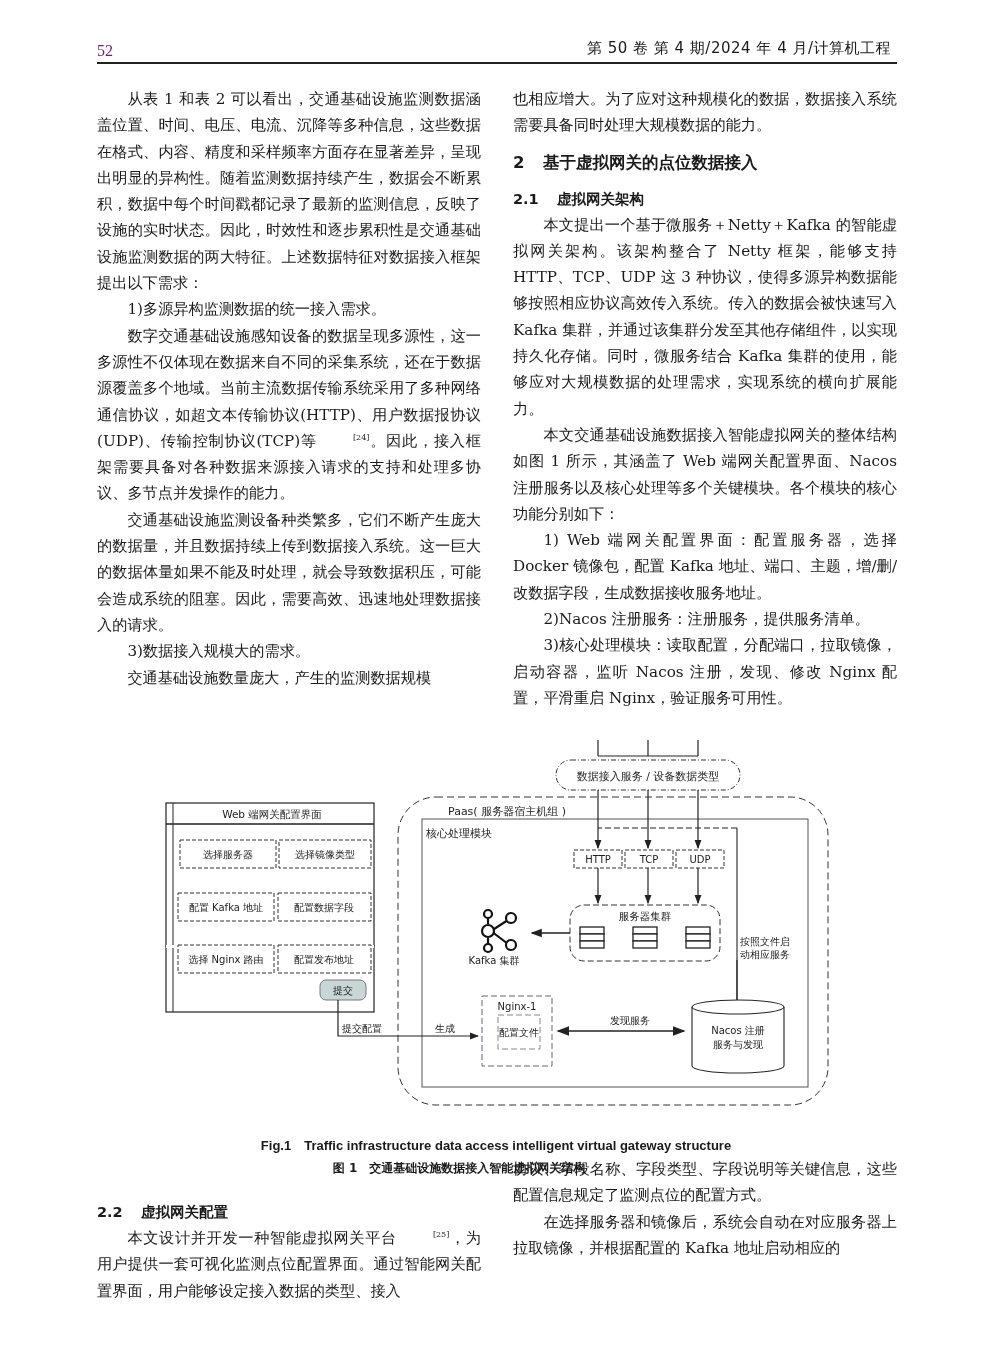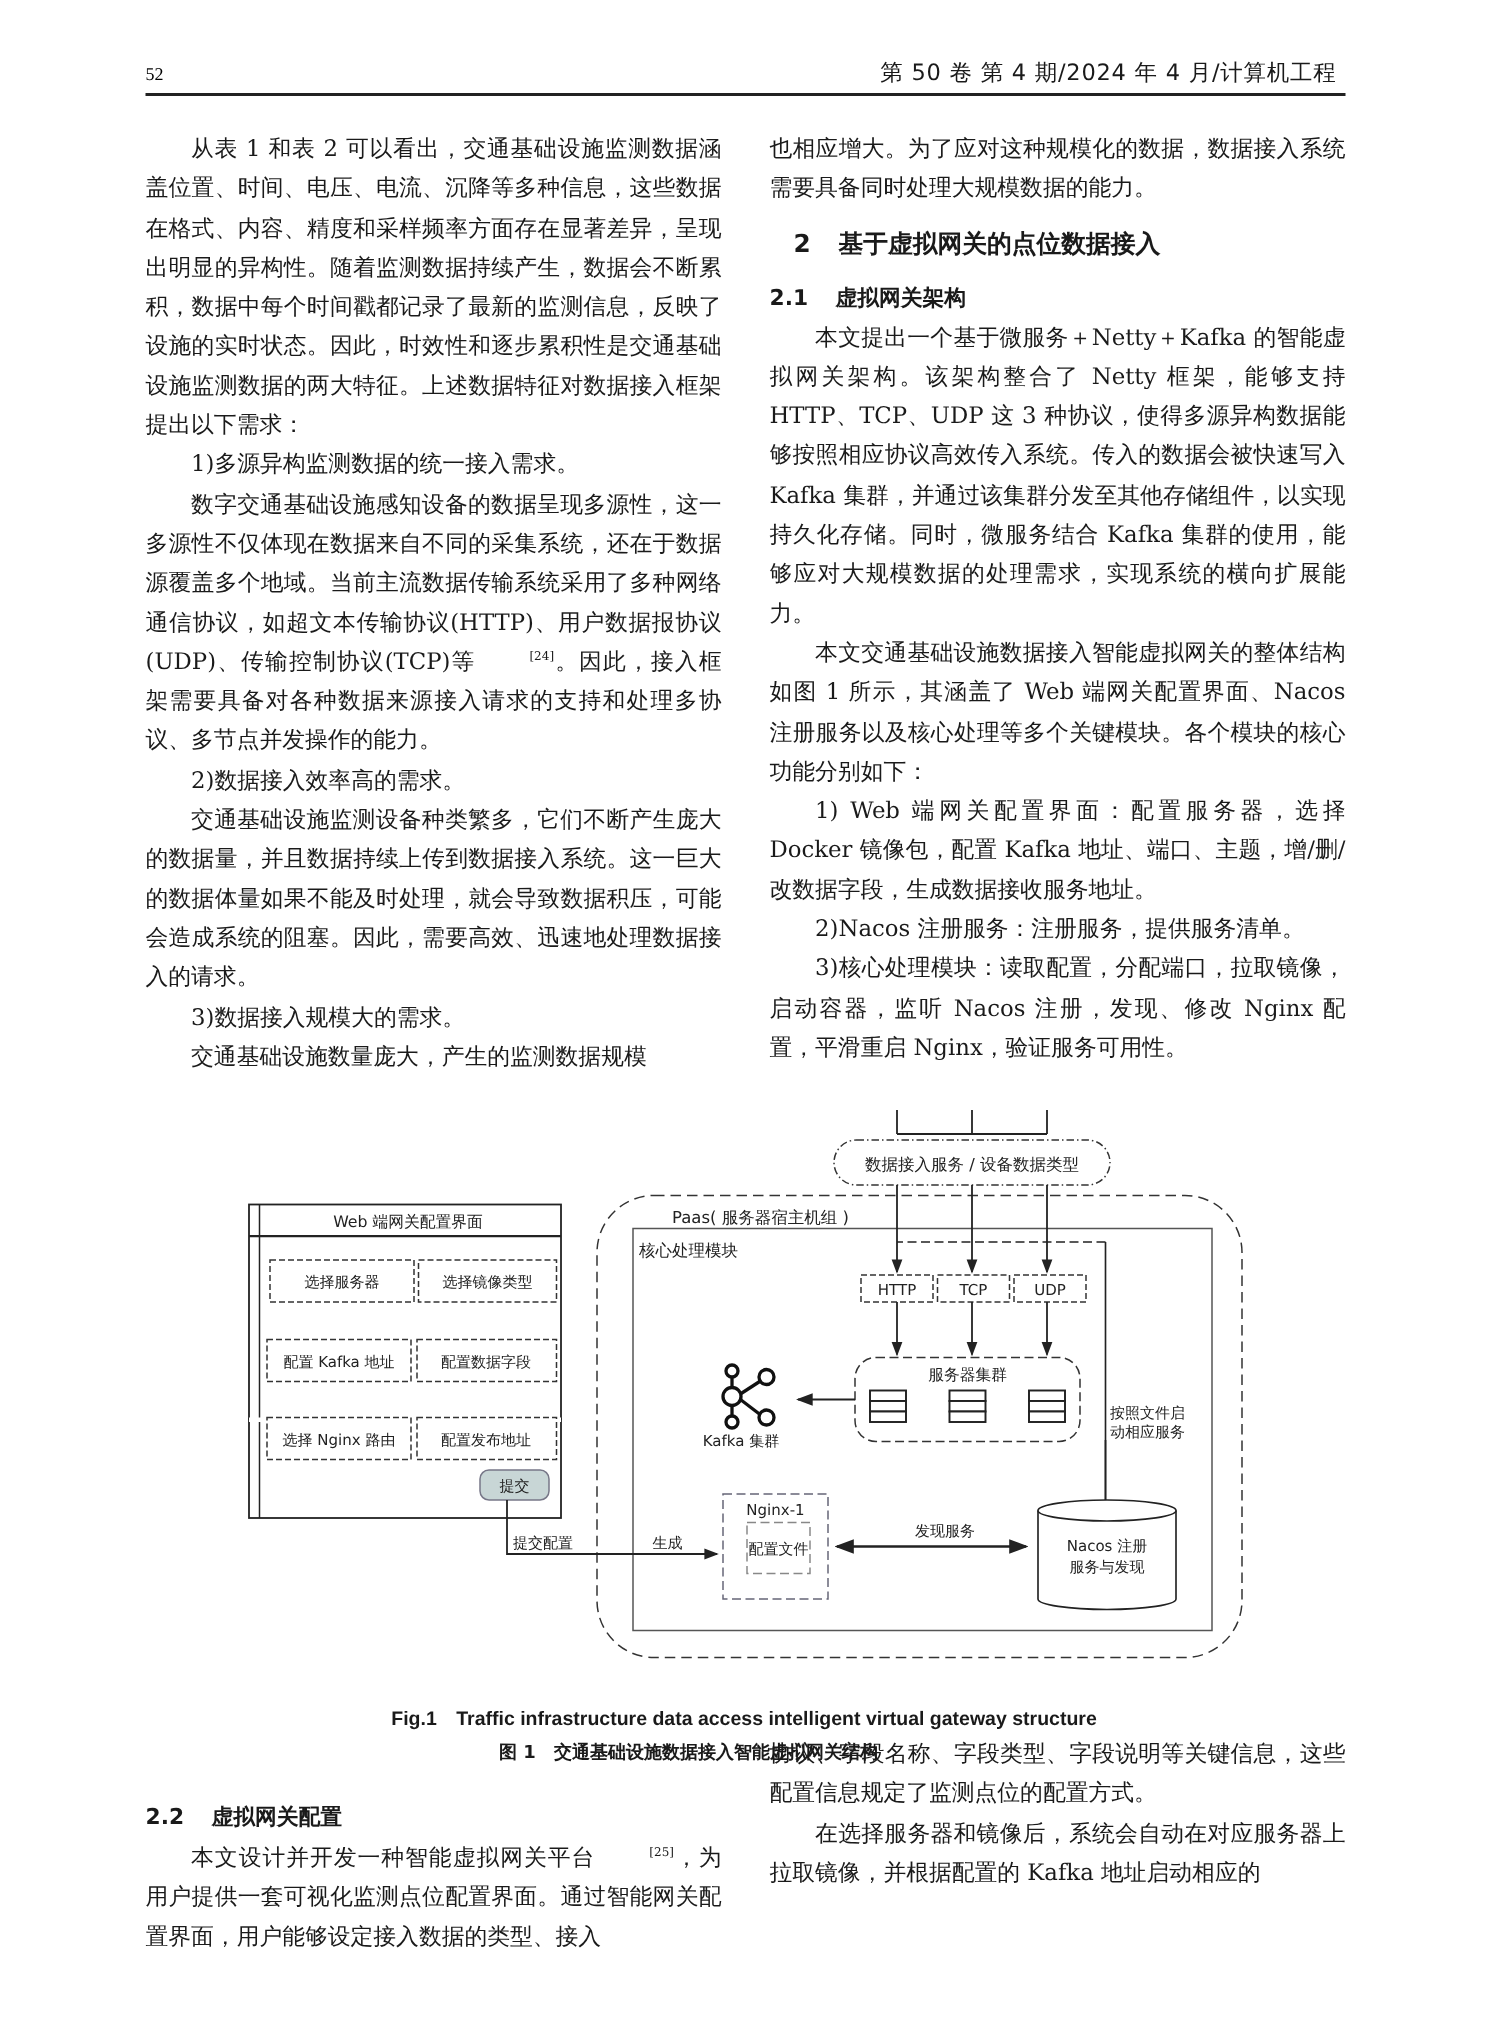--- a/index.html
+++ b/index.html
@@ -1,26 +1,26 @@
 <!DOCTYPE html>
 <html><head>
 <meta charset="utf-8">
 <style>
   html, body { margin:0; padding:0; background:#fff; }
   body { width:992px; height:1347px; position:relative; overflow:hidden;
          font-family:"DejaVu Serif","Liberation Serif",serif; color:#1a1a1a; }
   .header { position:absolute; left:97px; top:38px; width:800px; height:24px; border-bottom:2px solid #222; }
-  .page-num { position:absolute; left:0; top:4px; font-size:12px; color:#000000; font-family:"Liberation Serif",serif; }
+  .page-num { position:absolute; left:0; top:4px; font-size:16px; color:#701a75; font-family:"Liberation Serif",serif; }
   .journal { position:absolute; right:6px; top:1px; font-size:15px; font-weight:normal; font-family:"DejaVu Sans",sans-serif; letter-spacing:0.5px; }
   .col { position:absolute; top:86px; width:384px; font-size:15.2px; line-height:26.3px; text-align:justify; }
   .col-left { left:97px; }
   .col-right { left:513px; }
   .p { margin:0; text-indent:2em; }
   .p.noindent { text-indent:0; }
-  .h1 { font-family:"DejaVu Sans",sans-serif; font-weight:bold; font-size:16.5px; margin:11px 0 10px 16px; line-height:26px; }
+  .h1 { font-family:"DejaVu Sans",sans-serif; font-weight:bold; font-size:16.5px; margin:11px 0 10px 0; line-height:26px; }
   .h1 .num { display:inline-block; width:30px; }
   .h2 { font-family:"DejaVu Sans",sans-serif; font-weight:bold; font-size:14.5px; margin:2px 0 0 0; line-height:26px; }
   .h2 .num { display:inline-block; width:44px; }
   sup { font-size:8px; vertical-align:6px; line-height:0;padding-left:36px; }
   .figure { position:absolute; left:160px; top:740px; width:680px; height:375px; }
   .cap-cn { position:absolute; left:0; top:1160px; width:868px; text-align:center; font-family:"DejaVu Sans",sans-serif; font-weight:bold; font-size:12px;margin-left:25px; }
   .cap-en { position:absolute; left:0; top:1137px; width:992px; text-align:center; font-family:Liberation Sans, sans-serif; font-weight:bold; font-size:13px; }
   .bottom-left { position:absolute; left:97px; top:1197px; width:384px; font-size:15.2px; line-height:26.3px; text-align:justify; }
   .bottom-right { position:absolute; left:513px; top:1156px; width:384px; font-size:15.2px; line-height:26.3px; text-align:justify; }
   svg text { font-family:"DejaVu Sans",sans-serif; fill:#222; }
@@ -30,21 +30,20 @@
 
 <div class="header">
   <span class="page-num">52</span>
   <span class="journal">第 50 卷 第 4 期/2024 年 4 月/计算机工程</span>
 </div>
 
 <div class="col col-left">
   <p class="p">从表 1 和表 2 可以看出，交通基础设施监测数据涵盖位置、时间、电压、电流、沉降等多种信息，这些数据在格式、内容、精度和采样频率方面存在显著差异，呈现出明显的异构性。随着监测数据持续产生，数据会不断累积，数据中每个时间戳都记录了最新的监测信息，反映了设施的实时状态。因此，时效性和逐步累积性是交通基础设施监测数据的两大特征。上述数据特征对数据接入框架提出以下需求：</p>
   <p class="p">1)多源异构监测数据的统一接入需求。</p>
   <p class="p"><span>数字交通基础设施感知设备的数据呈现多源性，这一多源性不仅体现在数据来自不同的采集系统，还在于数据源覆盖多个地域。当前主流数据传输系统采用了多种网络通信协议，如超文本传输协议(HTTP)、用户数据报协议(UDP)、传输控制协议(TCP)等</span><sup>[24]</sup><span>。因此，接入框架需要具备对各种数据来源接入请求的支持和处理多协议、多节点并发操作的能力。</span></p>
-  <p class="p">2)数据接入效率高的需求。</p>
   <p class="p">交通基础设施监测设备种类繁多，它们不断产生庞大的数据量，并且数据持续上传到数据接入系统。这一巨大的数据体量如果不能及时处理，就会导致数据积压，可能会造成系统的阻塞。因此，需要高效、迅速地处理数据接入的请求。</p>
   <p class="p">3)数据接入规模大的需求。</p>
   <p class="p">交通基础设施数量庞大，产生的监测数据规模</p>
 </div>
 
 <div class="col col-right">
   <p class="p noindent">也相应增大。为了应对这种规模化的数据，数据接入系统需要具备同时处理大规模数据的能力。</p>
   <div class="h1"><span class="num">2</span><span>基于虚拟网关的点位数据接入</span></div>
   <div class="h2"><span class="num">2.1</span><span>虚拟网关架构</span></div>
   <p class="p">本文提出一个基于微服务＋Netty＋Kafka 的智能虚拟网关架构。该架构整合了 Netty 框架，能够支持 HTTP、TCP、UDP 这 3 种协议，使得多源异构数据能够按照相应协议高效传入系统。传入的数据会被快速写入 Kafka 集群，并通过该集群分发至其他存储组件，以实现持久化存储。同时，微服务结合 Kafka 集群的使用，能够应对大规模数据的处理需求，实现系统的横向扩展能力。</p>

